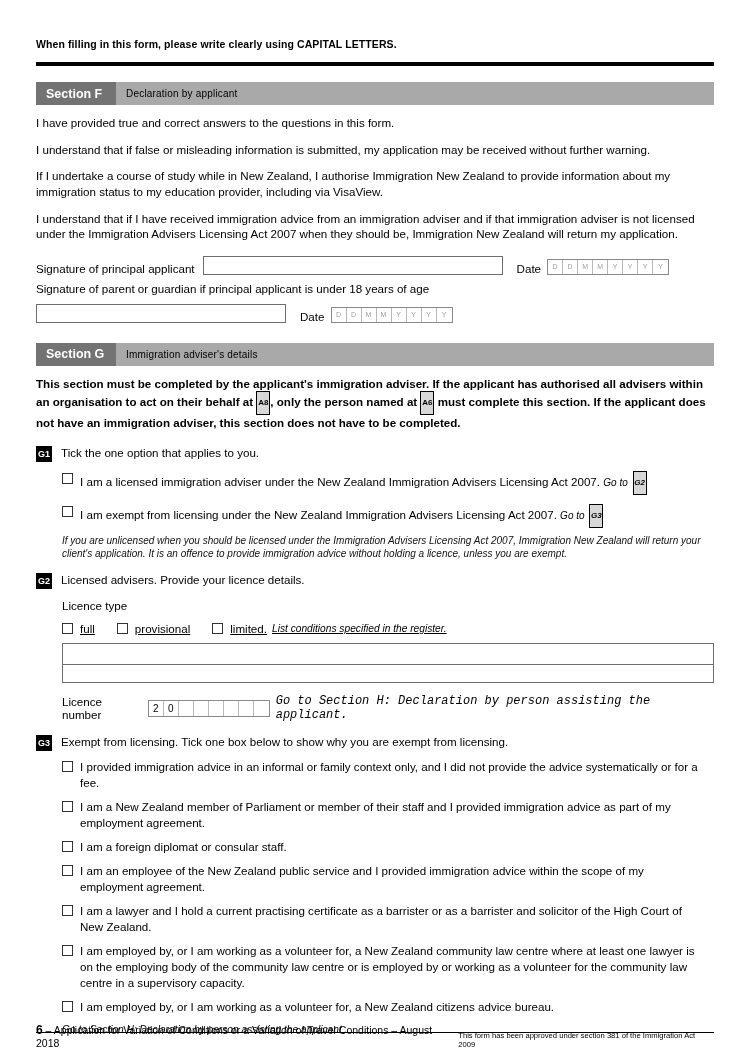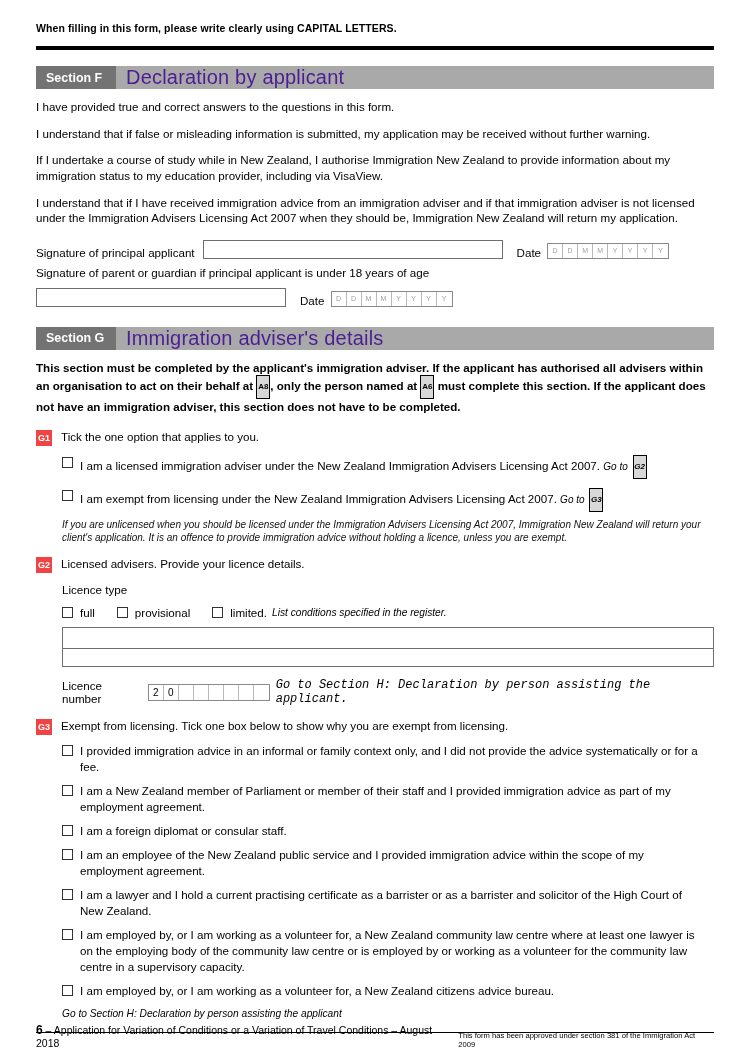--- a/index.html
+++ b/index.html
@@ -11,21 +11,21 @@
     width: 750px; height: 1061px;
     font-family: "Liberation Sans", sans-serif;
     color: #000000;
     font-size: 11.5px;
     position: relative;
     overflow: hidden;
   }
   .page {
     position: relative;
     width: 750px; height: 1061px;
-    padding: 0 36px;
+    padding: 16px 36px;
   }
   .top-note {
     font-size: 10.5px;
     font-weight: bold;
     padding-top: 22px;
     padding-left: 0px;
     letter-spacing: 0.1px;
   }
   .top-rule {
     height: 4px;
@@ -45,22 +45,22 @@
     color: #fff;
     font-weight: bold;
     font-size: 12.5px;
     padding: 0 10px;
     display: flex;
     align-items: center;
     min-width: 80px;
   }
   .sec-title {
     background: #a9a9a9;
-    color: #4c1d95;
-    font-size: 20px;
+    color: #000000;
+    font-size: 10px;
     flex: 1;
     display: flex;
     align-items: center;
     padding-left: 10px;
     letter-spacing: 0.2px;
   }
   p.body {
     margin: 0 0 11px 0;
     line-height: 1.35;
     font-size: 11.6px;
@@ -106,21 +106,21 @@
   .intro-bold {
     font-weight: bold;
     font-size: 11.6px;
     line-height: 1.35;
     margin: 0 0 14px 0;
   }
   .qbox {
     display: inline-flex;
     align-items: center;
     justify-content: center;
-    background: #ef4444;
+    background: #000000;
     color: #fff;
     font-weight: bold;
     font-size: 9px;
     width: 16px; height: 16px;
     vertical-align: middle;
   }
   .inline-tag {
     display: inline-flex;
     align-items: center;
     justify-content: center;
@@ -167,20 +167,21 @@
   .goto .inline-tag { margin-left: 2px; }
   .sub-label {
     margin: 10px 0 0 26px;
     font-size: 11.6px;
   }
   .lic-types {
     display: flex;
     align-items: flex-start;
     margin: 10px 0 0 26px;
     font-size: 11.6px;
+    text-decoration: underline;
   }
   .lic-types .cb { margin-top: 0; }
   .lic-types .item { display: flex; align-items: center; margin-right: 22px; }
   .lic-types .note { font-style: italic; font-size: 10.2px; }
   .wide-line {
     border: 1px solid #6e6e6e;
     height: 22px;
     margin: 8px 0 0 26px;
   }
   .wide-line2 {

